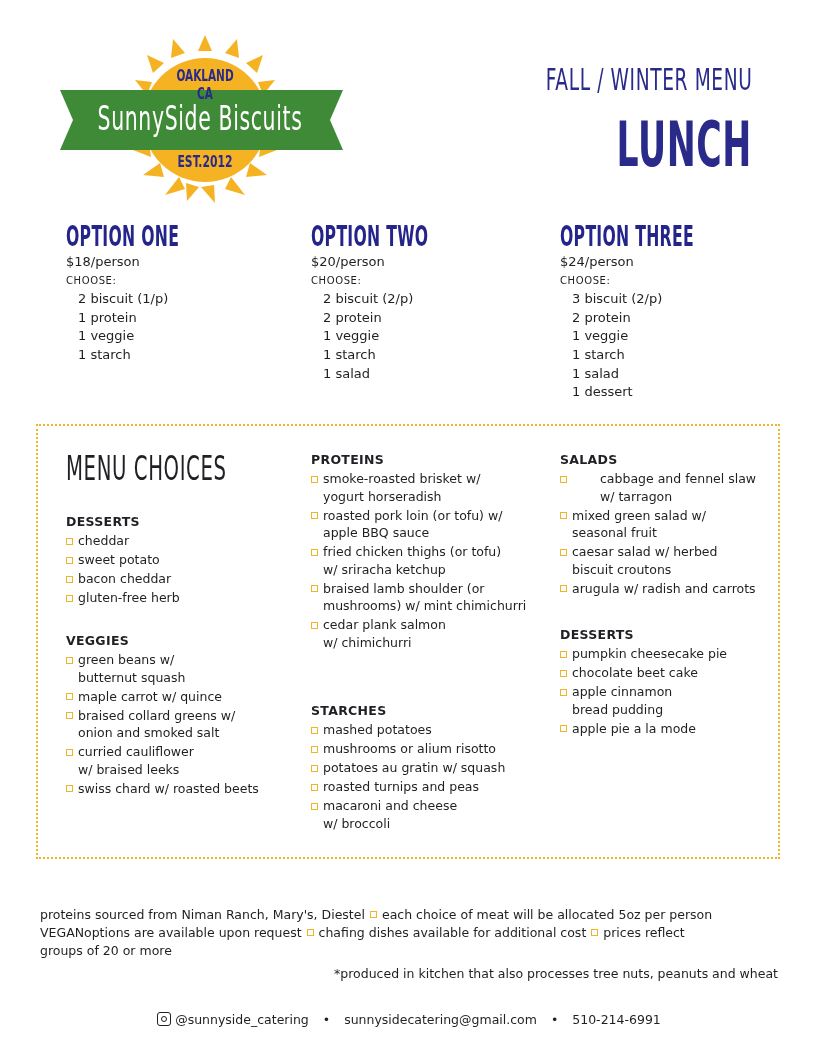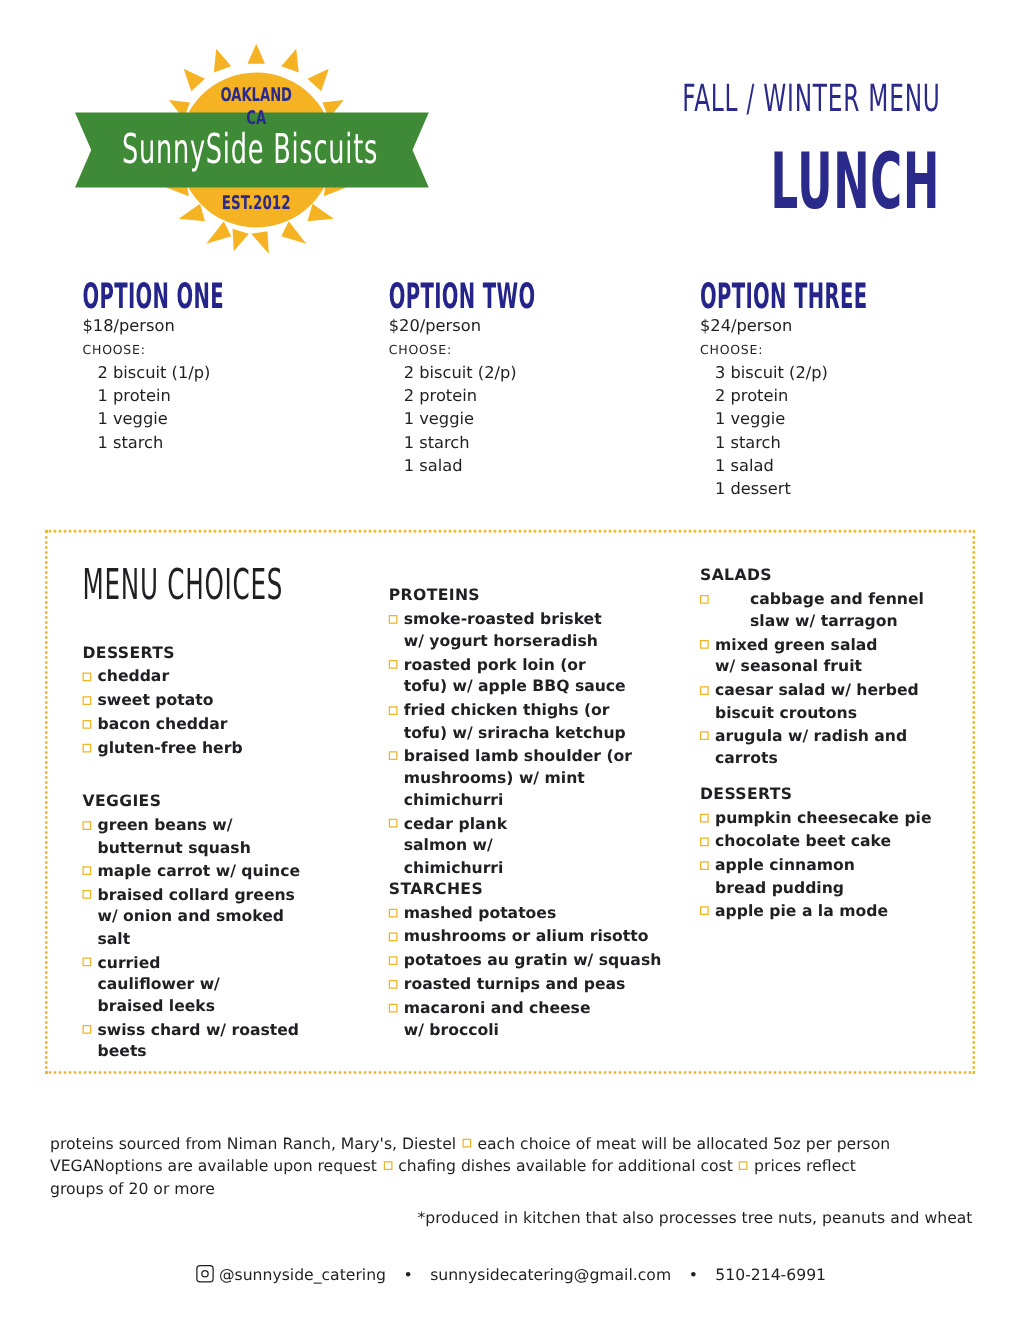--- a/index.html
+++ b/index.html
@@ -26,21 +26,21 @@
   .opt-list { list-style:none; margin:4px 0 0 12px; padding:0; font-size:13px; }
   .opt-list li { height:18.7px; line-height:18.7px; }
 
   
   #choices { left:36px; top:424px; width:744px; height:435px; border:2px dotted #f0b428; box-sizing:border-box; }
   #choices-title { left:66px; top:448px; font-size:34px; color:#1f1f24; transform:scaleX(0.58);
                    transform-origin:left top; white-space:nowrap; letter-spacing:1px; }
   .cat { position:absolute; width:240px; }
   .cat-title { font-size:12.5px; font-weight:bold; letter-spacing:0.3px; height:18px; }
   .cat ul { list-style:none; margin:0; padding:0; font-size:12.5px; }
-  .cat li { position:relative; padding-left:12px; line-height:17.5px; margin-bottom:1.5px;font-weight:bold; }
+  .cat li { position:relative; padding-left:12px; line-height:17.5px; margin-bottom:1.5px; }
   .bullet { position:absolute; left:0; top:5.5px; width:5px; height:5px; border:1.5px solid #f0b428; background:#fff; }
 
   
   #notes { left:40px; top:906px; width:738px; text-align:left; font-size:12.5px; line-height:18px; }
   .nb { display:inline-block; width:5px; height:5px; border:1.5px solid #f0b428; margin:0 5px; vertical-align:1px; }
   #allergy { left:40px; top:966px; width:738px; text-align:right; font-size:12.5px; }
   #contact { left:40px; top:1012px; width:738px; text-align:center; font-size:12.5px; }
   .ig { display:inline-block; width:12px; height:12px; border:1.5px solid #1f1f24; border-radius:3px;
         position:relative; vertical-align:-2px; margin-right:4px; }
   .ig::after { content:""; position:absolute; left:3px; top:3px; width:6px; height:6px; border:1.3px solid #1f1f24;
@@ -137,21 +137,21 @@
   <div class="cat-title">VEGGIES</div>
   <ul>
     <li><span class="bullet"></span><span style="display:inline-block;width:130px;">green beans w/ butternut squash</span></li>
     <li><span class="bullet"></span><span>maple carrot w/ quince</span></li>
     <li><span class="bullet"></span><span style="display:inline-block;width:170px;">braised collard greens w/ onion and smoked salt</span></li>
     <li><span class="bullet"></span><span style="display:inline-block;width:130px;">curried cauliflower w/ braised leeks</span></li>
     <li><span class="bullet"></span><span>swiss chard w/ roasted beets</span></li>
   </ul>
 </div>
 
-<div class="cat" style="left:311px;top:468px;width:240px;">
+<div class="cat" style="left:311px;top:452px;width:240px;">
   <div class="cat-title">PROTEINS</div>
   <ul>
     <li><span class="bullet"></span><span style="display:inline-block;width:160px;">smoke-roasted brisket w/ yogurt horseradish</span></li>
     <li><span class="bullet"></span><span style="display:inline-block;width:180px;">roasted pork loin (or tofu) w/ apple BBQ sauce</span></li>
     <li><span class="bullet"></span><span style="display:inline-block;width:190px;">fried chicken thighs (or tofu) w/ sriracha ketchup</span></li>
     <li><span class="bullet"></span><span style="display:inline-block;width:215px;">braised lamb shoulder (or mushrooms) w/ mint chimichurri</span></li>
     <li><span class="bullet"></span><span style="display:inline-block;width:130px;">cedar plank salmon w/ chimichurri</span></li>
   </ul>
 </div>
 

